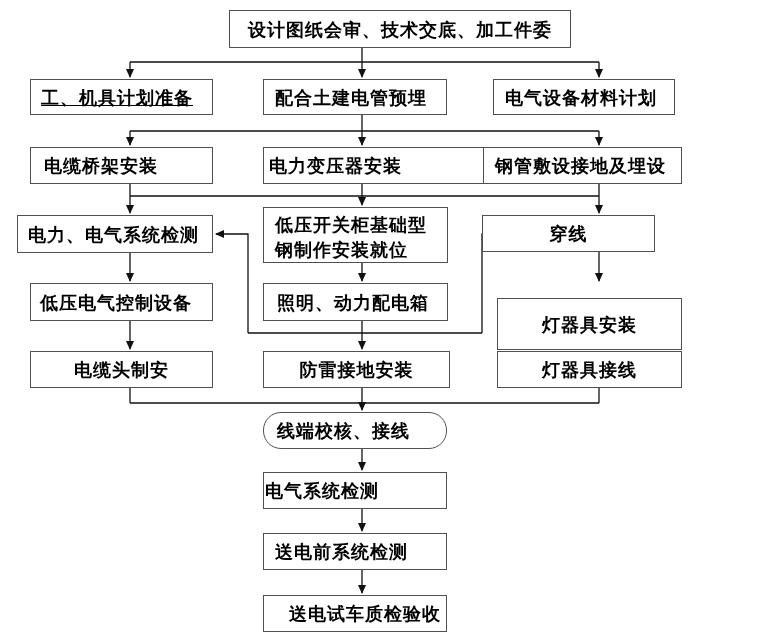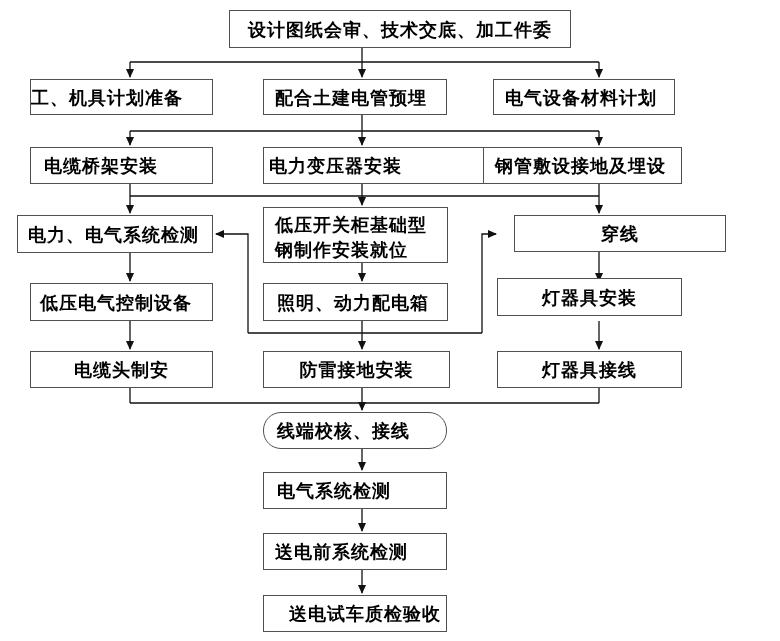--- a/index.html
+++ b/index.html
@@ -73,21 +73,21 @@
       <path d="M362 449 V470" marker-end="url(#arr)"></path>
       <path d="M362 509 V531" marker-end="url(#arr)"></path>
       <path d="M362 570 V593" marker-end="url(#arr)"></path>
     </g>
   </svg>
 
   <div class="node ac" style="left:229px;top:10px;width:342px;height:38px;text-align:right;">
     <span class="lbl">设计图纸会审、技术交底、加工件委</span>
     </div>
 
-  <div class="node al" style="left:30px;top:79px;width:183px;height:36px;">
+  <div class="node al" style="left:30px;top:79px;width:183px;height:36px;padding-left:10px;text-decoration:underline;">
     <span class="lbl">工、机具计划准备</span>
     </div>
   <div class="node al" style="left:263px;top:79px;width:184px;height:36px;padding-left:11px;">
     <span class="lbl">配合土建电管预埋</span>
     </div>
   <div class="node al" style="left:493px;top:79px;width:182px;height:36px;padding-left:11px;">
     <span class="lbl">电气设备材料计划</span>
     </div>
 
   <div class="node al" style="left:30px;top:147px;width:183px;height:37px;padding-left:13px;">
@@ -100,48 +100,48 @@
     <span class="lbl">钢管敷设接地及埋设</span>
     </div>
 
   <div class="node al" style="left:17px;top:215px;width:196px;height:38px;padding-left:10px;">
     <span class="lbl">电力、电气系统检测</span>
     </div>
   <div class="node al clip2" style="left:263px;top:207px;width:185px;height:56px;padding-left:11px;">
     <span class="lbl">低压开关柜基础型
 钢制作安装就位</span>
     </div>
-  <div class="node ac" style="left:514px;top:215px;width:212px;height:37px;align-items:center;">
+  <div class="node ac" style="left:482px;top:215px;width:173px;height:37px;align-items:center;">
     <span class="lbl">穿线</span>
     </div>
 
   <div class="node al" style="left:30px;top:283px;width:183px;height:38px;padding-left:9px;">
     <span class="lbl">低压电气控制设备</span>
     </div>
   <div class="node al" style="left:263px;top:283px;width:185px;height:38px;padding-left:13px;">
     <span class="lbl">照明、动力配电箱</span>
     </div>
-  <div class="node ac" style="left:497px;top:278px;width:185px;height:38px;">
+  <div class="node ac" style="left:497px;top:298px;width:185px;height:52px;">
     <span class="lbl">灯器具安装</span>
     </div>
 
   <div class="node ac" style="left:30px;top:351px;width:183px;height:37px;">
     <span class="lbl">电缆头制安</span>
     </div>
   <div class="node ac" style="left:263px;top:351px;width:187px;height:37px;">
     <span class="lbl">防雷接地安装</span>
     </div>
   <div class="node ac" style="left:497px;top:351px;width:185px;height:37px;">
     <span class="lbl">灯器具接线</span>
     </div>
 
   <div class="node al" style="left:263px;top:412px;width:184px;height:37px;padding-left:13px;border-radius:18px;">
     <span class="lbl">线端校核、接线</span>
     </div>
-  <div class="node al" style="left:263px;top:472px;width:184px;height:37px;padding-left:13px;text-align:right;">
+  <div class="node al" style="left:263px;top:472px;width:184px;height:37px;padding-left:1px;text-align:right;">
     <span class="lbl">电气系统检测</span>
     </div>
   <div class="node al" style="left:263px;top:533px;width:184px;height:37px;padding-left:11px;">
     <span class="lbl">送电前系统检测</span>
     </div>
   <div class="node al" style="left:263px;top:595px;width:184px;height:37px;padding-left:25px;">
     <span class="lbl">送电试车质检验收</span>
     </div>
 
 </div>

